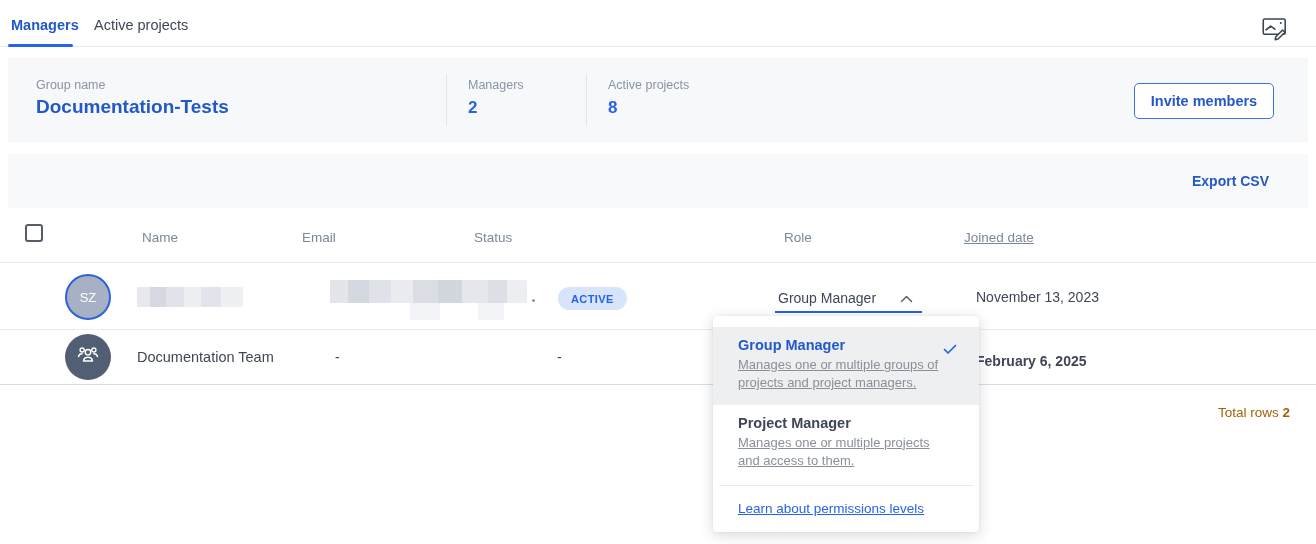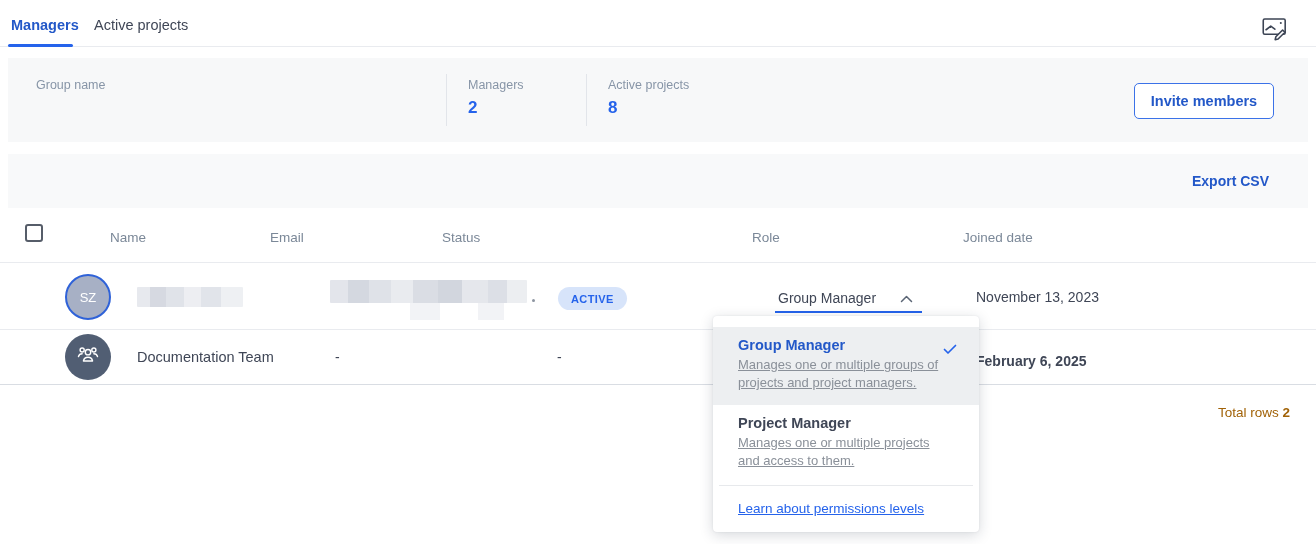--- a/index.html
+++ b/index.html
@@ -33,23 +33,23 @@
     border:1px solid #3b72e8; border-radius:5px; color:#2358c8;
     font-size:14.5px; font-weight:bold; font-family:"Liberation Sans",sans-serif; cursor:pointer;
   }
 
   
   .export-band { left:8px; top:154px; width:1300px; height:54px; background:#f8f9fa; }
   .export-csv { right:39px; top:19px; font-size:14px; font-weight:bold; color:#2358c8; cursor:pointer; }
 
   
   .thead-border { left:0; top:262px; width:1316px; height:1px; background:#e9ebef; }
-  .th { top:230px; font-size:13.5px; color:#7b8898; }
+  .th { top:230px; font-size:13.5px; color:#7b8898;margin-left:32px; }
   .th-name { left:110px; } .th-email { left:270px; } .th-status { left:442px; }
-  .th-role { left:752px; } .th-joined { left:963px; }
+  .th-role { left:752px; } .th-joined { left:932px;text-decoration:underline; }
   .select-all {
     left:25px; top:224px; width:18px; height:18px; border:2px solid #565d69;
     border-radius:3px; background:#fff; cursor:pointer;
   }
   .row1-border { left:0; top:329px; width:1316px; height:1px; background:#e9ebef; }
   .row2-border { left:0; top:384px; width:1316px; height:1px; background:#d9dde3; }
 
   .avatar1 {
     left:65px; top:274px; width:46px; height:46px; border-radius:50%;
     background:#a7b0c5; border:2px solid #2f62d8; color:#fff; font-size:13px;
@@ -120,20 +120,21 @@
         <rect x="2" y="4.5" width="19.5" height="13.5" rx="1.3"></rect>
         <circle cx="17.6" cy="8" r="0.9" fill="#3c4454" stroke="none"></circle>
         <path d="M4.5 14 l4.2 -3.2 3.6 2.7"></path>
         <path d="M13.2 20.2 l6-6 2 2 -6 6 -2.6 0.6 z" fill="#ffffff"></path>
       </svg>
     </span>
   </div>
 
   <div class="abs summary-band">
     <div class="abs mini-label group-label">Group name</div>
+    <div class="abs group-name">Documentation-Tests</div>
     <div class="abs stat-divider divider-1"></div>
     <div class="abs mini-label stat1-label">Managers</div>
     <div class="abs stat-value stat1-value">2</div>
     <div class="abs stat-divider divider-2"></div>
     <div class="abs mini-label stat2-label">Active projects</div>
     <div class="abs stat-value stat2-value">8</div>
     <button class="abs invite-btn">Invite members</button>
   </div>
 
   <div class="abs export-band">

